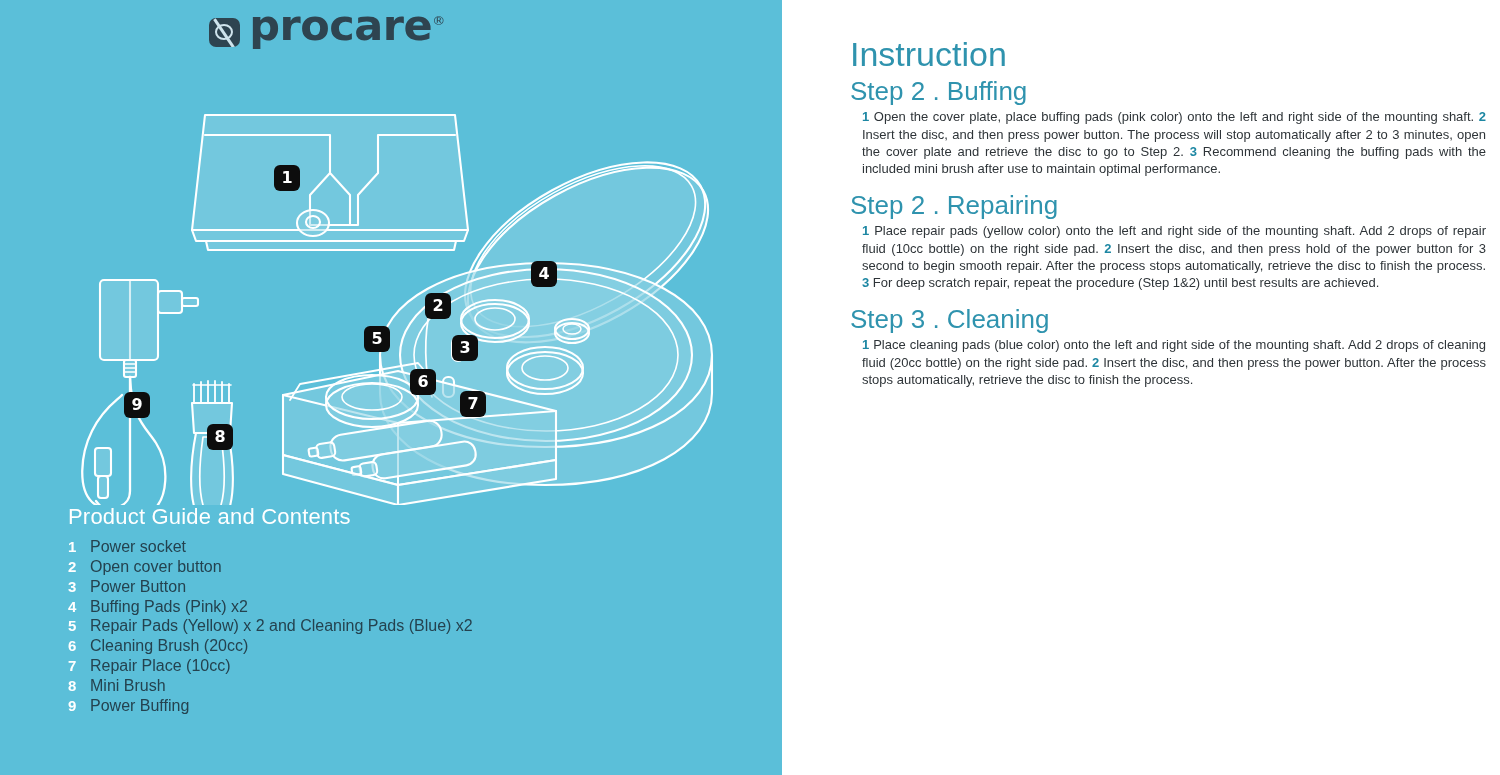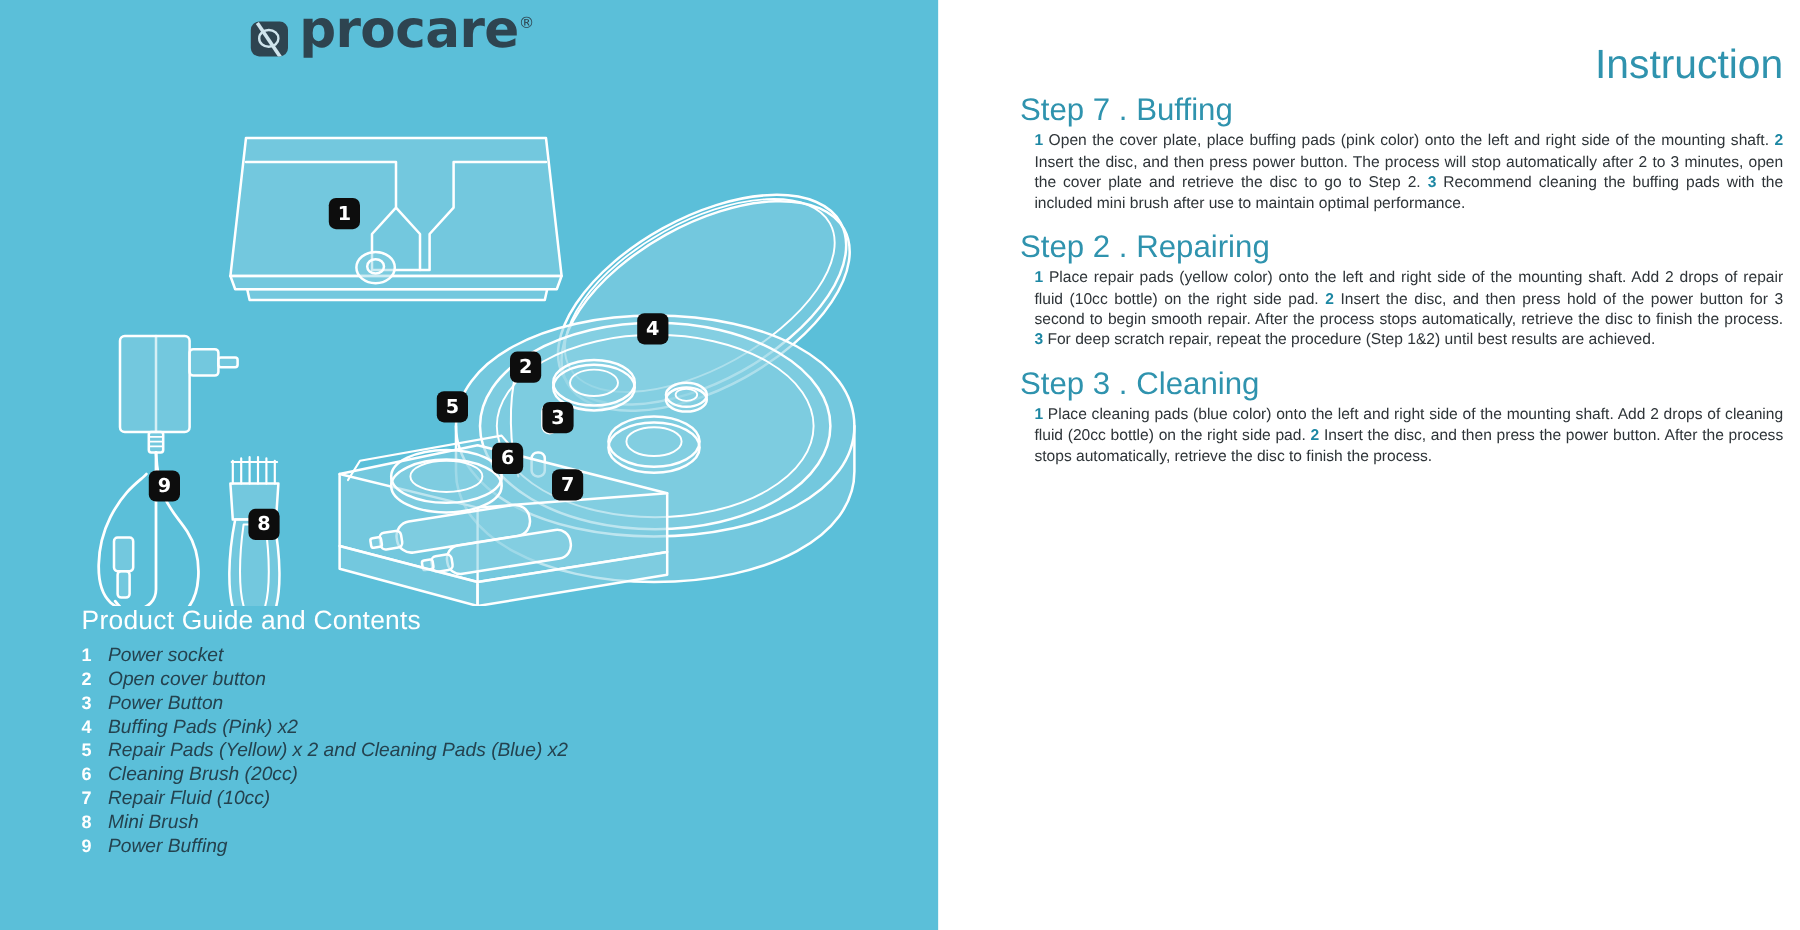--- a/index.html
+++ b/index.html
@@ -82,38 +82,37 @@
   }
   .guide-item {
     display:flex; align-items:baseline;
     line-height:19.8px;
   }
   .guide-num {
     width:22px; flex:0 0 22px;
     color:#ffffff; font-weight:bold; font-size:15px;
   }
   .guide-label {
-    color:#24424f; font-size:16px;font-style:italic;
+    color:#24424f; font-size:16px;
   }
 
   
   #right-panel {
     position:relative;
     width:718px; height:775px;
     background:#ffffff;
     flex:0 0 718px;
     padding:36px 14px 0 68px;
   }
   #instruction-title {
     color:#2f93ae;
     font-size:34px;
     font-weight:normal;
     line-height:1.1;
     margin-bottom:4px;
-    text-align:right;
   }
   #instruction-sub {
     font-style:italic;
     font-size:18.5px;
     color:#333b40;
     line-height:1.32;
     margin-bottom:16px;
     max-width:650px;
   }
   .step-block { margin-bottom:14px; }
@@ -319,40 +318,40 @@
           <div class="guide-item">
             <span class="guide-num">5</span>
             <span class="guide-label">Repair Pads (Yellow) x 2 and Cleaning Pads (Blue) x2</span>
           </div>
           <div class="guide-item">
             <span class="guide-num">6</span>
             <span class="guide-label">Cleaning Brush (20cc)</span>
           </div>
           <div class="guide-item">
             <span class="guide-num">7</span>
-            <span class="guide-label">Repair Fluid (10cc)</span>
+            <span class="guide-label">Repair Place (10cc)</span>
           </div>
           <div class="guide-item">
             <span class="guide-num">8</span>
             <span class="guide-label">Mini Brush</span>
           </div>
           <div class="guide-item">
             <span class="guide-num">9</span>
             <span class="guide-label">Power Buffing</span>
           </div>
         </div>
     </div>
 
   </div>
 
   <div id="right-panel">
     <div id="instruction-title">Instruction</div>
     <div id="steps-container">
         <div class="step-block">
-          <div class="step-head">Step 7 . Buffing</div>
+          <div class="step-head">Step 2 . Buffing</div>
           <p class="step-body"><span class="marker">1</span><span> Open the cover plate, place buffing pads (pink color) onto the left and right side of the mounting shaft. </span><span class="marker">2</span><span> Insert the disc, and then press power button. The process will stop automatically after 2 to 3 minutes, open the cover plate and retrieve the disc to go to Step 2. </span><span class="marker">3</span><span> Recommend cleaning the buffing pads with the included mini brush after use to maintain optimal performance.</span></p>
         </div>
         <div class="step-block">
           <div class="step-head">Step 2 . Repairing</div>
           <p class="step-body"><span class="marker">1</span><span> Place repair pads (yellow color) onto the left and right side of the mounting shaft. Add 2 drops of repair fluid (10cc bottle) on the right side pad. </span><span class="marker">2</span><span> Insert the disc, and then press hold of the power button for 3 second to begin smooth repair. After the process stops automatically, retrieve the disc to finish the process. </span><span class="marker">3</span><span> For deep scratch repair, repeat the procedure (Step 1&amp;2) until best results are achieved.</span></p>
         </div>
         <div class="step-block">
           <div class="step-head">Step 3 . Cleaning</div>
           <p class="step-body"><span class="marker">1</span><span> Place cleaning pads (blue color) onto the left and right side of the mounting shaft. Add 2 drops of cleaning fluid (20cc bottle) on the right side pad. </span><span class="marker">2</span><span> Insert the disc, and then press the power button. After the process stops automatically, retrieve the disc to finish the process.</span></p>
         </div>

